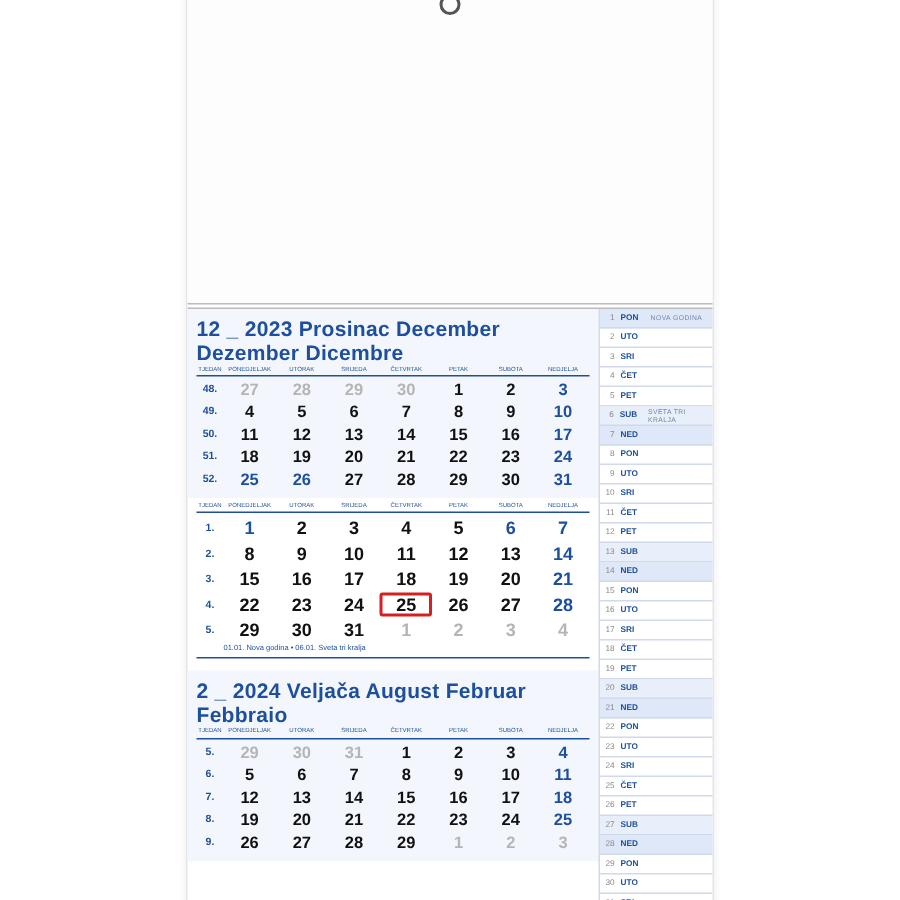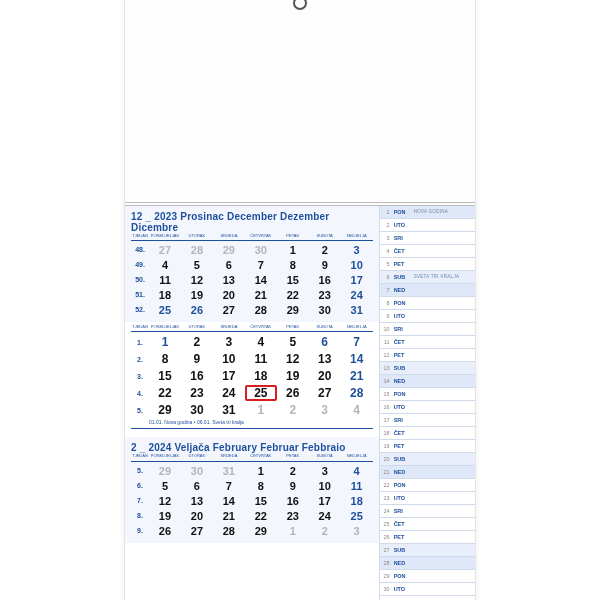--- a/index.html
+++ b/index.html
@@ -40,21 +40,21 @@
   }
   .months {
     flex: 1 1 auto;
   }
   .month-block {
     padding: 3px 6px 5px 6px;
   }
   .month-header {
     color: #1e4f9c;
     font-weight: bold;
-    font-size: 10px;
+    font-size: 14px;
     padding: 2px 0 1px 0;
     letter-spacing: .2px;
   }
   .month-header.current {
     background: #0a4aa3;
     color: #fff;
     margin: 0 -6px;
     padding: 3px 6px;
   }
   .day-labels {
@@ -252,21 +252,21 @@
             <div class="d">30</div>
             <div class="d">31</div>
             <div class="d gray">1</div>
             <div class="d gray">2</div>
             <div class="d gray">3</div>
             <div class="d gray">4</div>
           </div>
           <div class="footnote">01.01. Nova godina • 06.01. Sveta tri kralja</div>
         </div>
         <div class="month-block muted">
-          <div class="month-header">2 _ 2024  Veljača February Februar Febbraio</div>
+          <div class="month-header">2 _ 2024  Veljača August Februar Febbraio</div>
           <div class="day-labels">
             <span>TJEDAN</span>
             <span>PONEDJELJAK</span>
             <span>UTORAK</span>
             <span>SRIJEDA</span>
             <span>ČETVRTAK</span>
             <span>PETAK</span>
             <span>SUBOTA</span>
             <span>NEDJELJA</span>
           </div>

